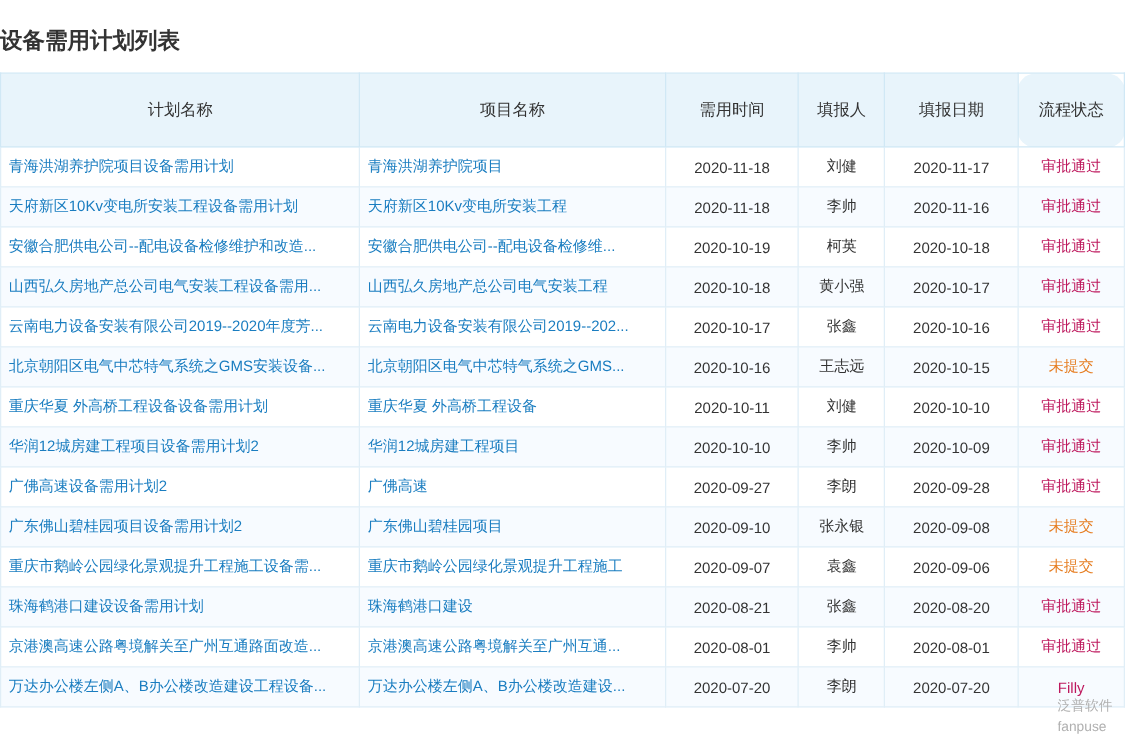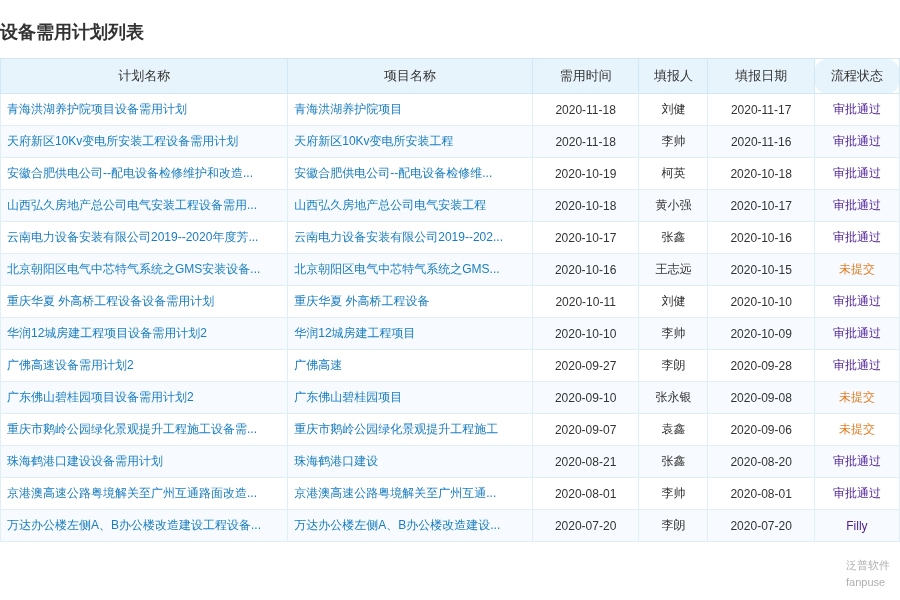--- a/index.html
+++ b/index.html
@@ -23,21 +23,21 @@
       padding: 10px 0 14px 0;
     }
     table {
       width: 100%;
       border-collapse: collapse;
     }
     thead tr {
       background: #e8f4fb;
     }
     thead th {
-      padding: 8px 6px;
+      padding: 20px 6px;
       text-align: center;
       color: #333;
       font-weight: normal;
       border: 1px solid #d0e8f5;
       font-size: 13px;
     }
     tbody tr {
       background: #fff;
       margin-top: 48px;
     }
@@ -51,21 +51,21 @@
       font-size: 12px;
       text-align: center;
     }
     tbody td:first-child,
     tbody td:nth-child(2) {
       text-align: left;
       color: #1a7dc0;
       cursor: pointer;
     }
     .status-approved {
-      color: #4c1d95;
+      color: #be185d;
     }
     .status-pending {
       color: #e67e22;
     }
     .watermark {
       position: fixed;
       bottom: 10px;
       right: 10px;
       font-size: 11px;
       color: #b0b0b0;

